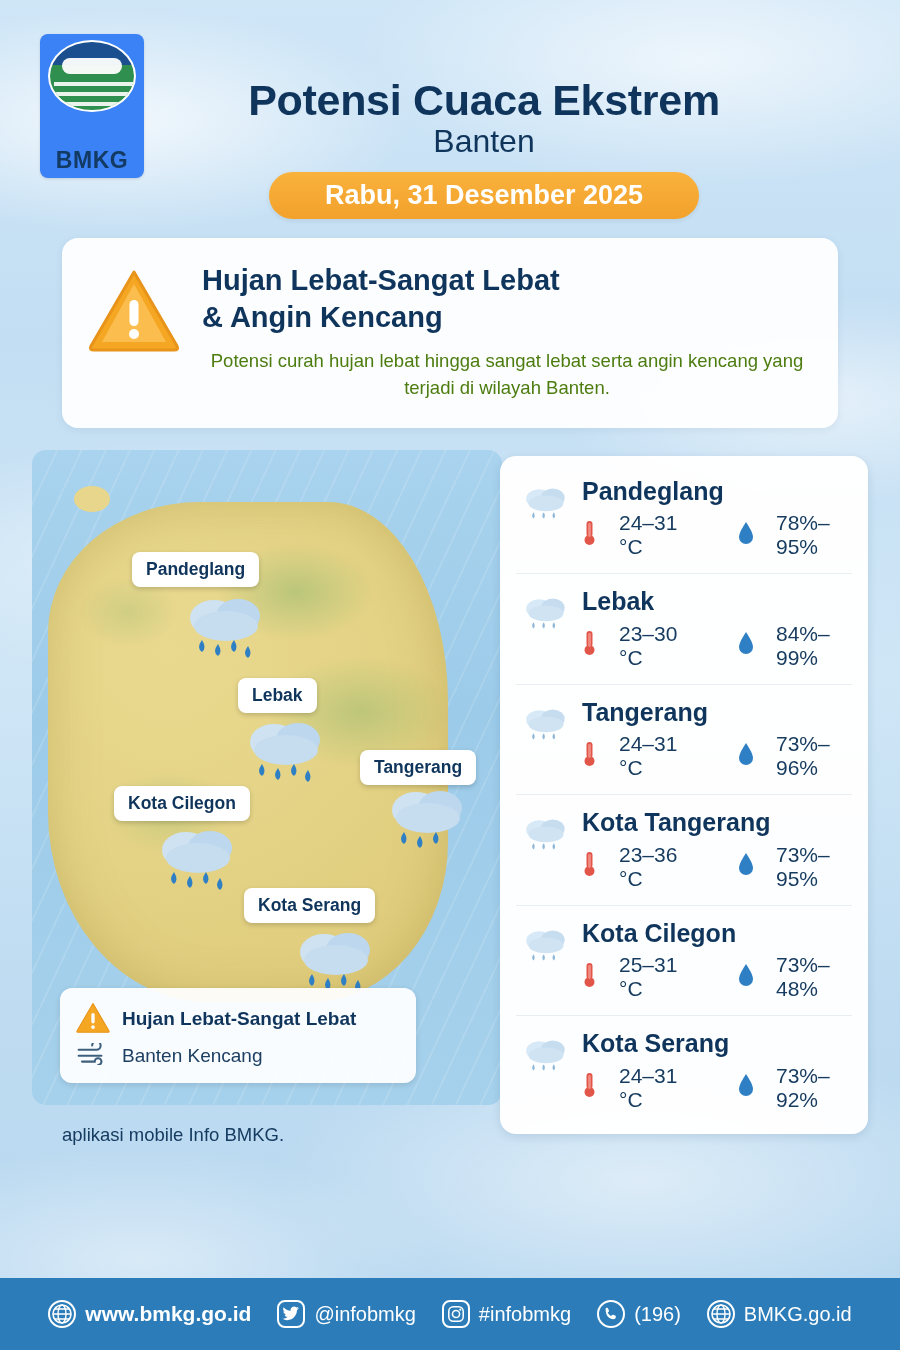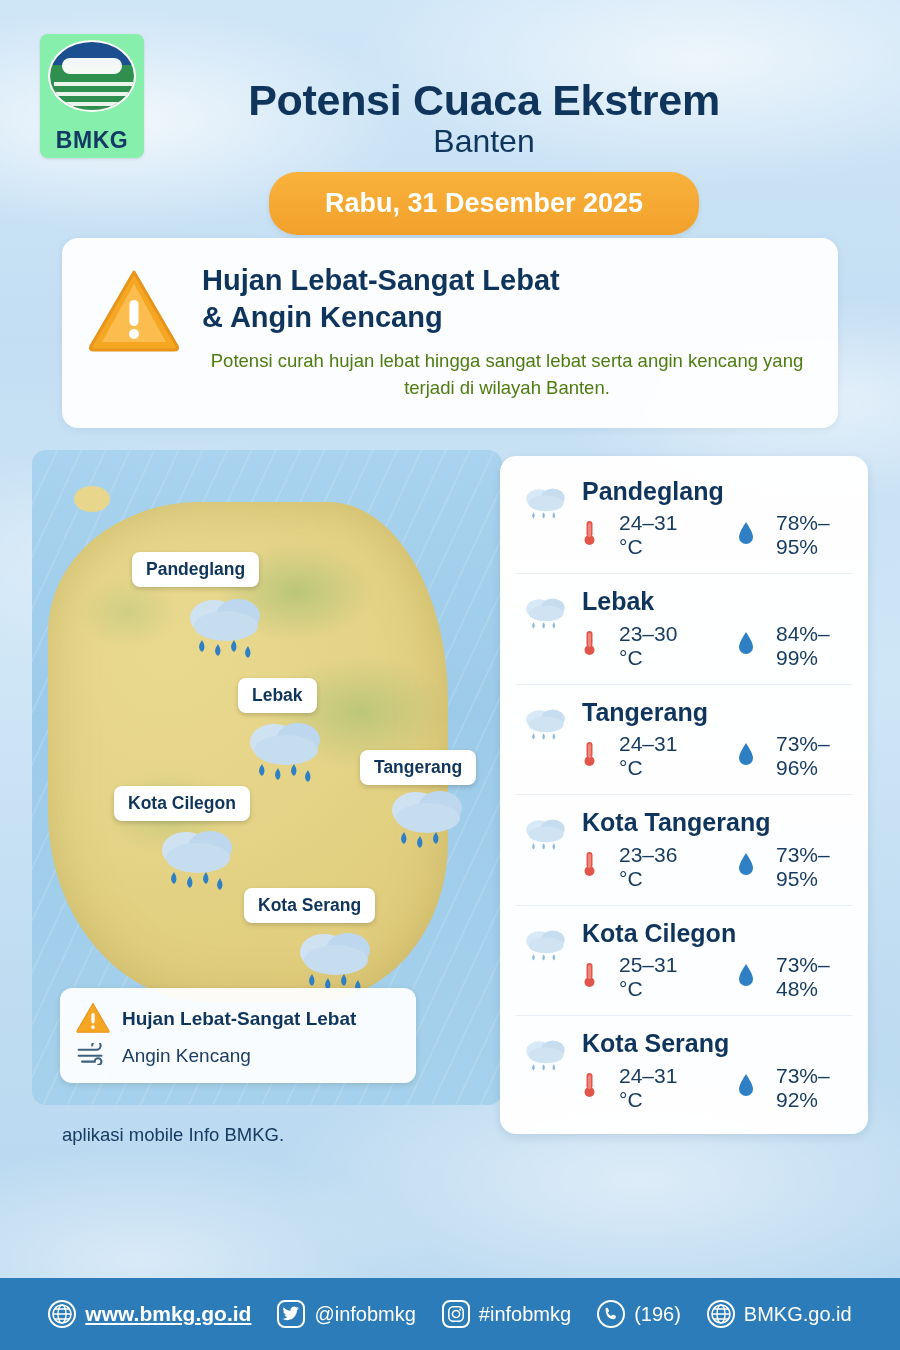--- a/index.html
+++ b/index.html
@@ -28,22 +28,22 @@
     padding: 30px 40px 0 40px;
     height: 210px;
   }
   .logo {
     width: 108px; height: 118px;
     flex: 0 0 auto;
     margin-top: 4px;
     position: relative;
   }
   .logo-badge {
-    width: 104px; height: 124px;
-    background: #86efac;
+    width: 104px; height: 144px;
+    background: #3b82f6;
     border-radius: 8px;
     box-shadow: 0 1px 3px rgba(0,0,0,0.12);
     overflow: hidden;
     position: relative;
   }
   .logo-circle {
     position: absolute;
     left: 8px; top: 6px;
     width: 88px; height: 72px;
     border-radius: 50%;
@@ -91,21 +91,21 @@
     font-weight: normal;
     color: #10355c;
     line-height: 1.15;
   }
   .date-pill {
     width: 430px;
     margin: 12px auto 0 auto;
     background: linear-gradient(180deg, #f9b23c 0%, #f2a12c 100%);
     color: #fff;
     border-radius: 28px;
-    padding: 16px 20px;
+    padding: 8px 20px;
     text-align: center;
     font-size: 27px;
     font-weight: bold;
     box-shadow: 0 2px 5px rgba(0,0,0,0.08);
   }
 
   
   .warn-card {
     margin: 28px 62px 0 62px;
     background: rgba(255,255,255,0.93);
@@ -235,21 +235,21 @@
     left: 0; right: 0; bottom: 0;
     height: 72px;
     background: #2b7cb8;
     display: flex;
     align-items: center;
     justify-content: center;
     gap: 26px;
     color: #fff;
   }
   .fitem { display:flex; align-items:center; gap:9px; font-size: 20px; }
-  .fitem.bold { font-weight: bold; font-size: 21px; text-decoration: underline; }
+  .fitem.bold { font-weight: bold; font-size: 21px; }
   .fic {
     width: 28px; height: 28px; border-radius: 50%;
     display:flex; align-items:center; justify-content:center;
     flex: 0 0 auto;
   }
   .fic.ring { border: 2px solid #fff; }
   .fic.sq { border: 2px solid #fff; border-radius: 8px; }
 </style>
 </head>
 <body>
@@ -383,21 +383,21 @@
       <div class="legend-row">
         <span style="width:34px;display:inline-block;">
           <svg width="34" height="22" viewBox="0 0 40 26">
             <g fill="none" stroke="#3d5f7e" stroke-width="2.4" stroke-linecap="round">
               <path d="M3 8 H24 a5 5 0 1 0 -5 -5"></path>
               <path d="M3 15 H30"></path>
               <path d="M7 22 H22 a4 4 0 1 1 4 4"></path>
             </g>
           </svg>
         </span>
-        <span class="legend-txt light">Angin Kencang</span>
+        <span class="legend-txt light">Banten Kencang</span>
       </div>
     </div>
   </div>
 
   <div class="panel">
 
     <div class="frow">
       <span class="frow-ic">
         <svg width="52" height="46" viewBox="0 0 92 78">
           <ellipse cx="34" cy="28" rx="23" ry="17" fill="#d7e8f6"></ellipse>

